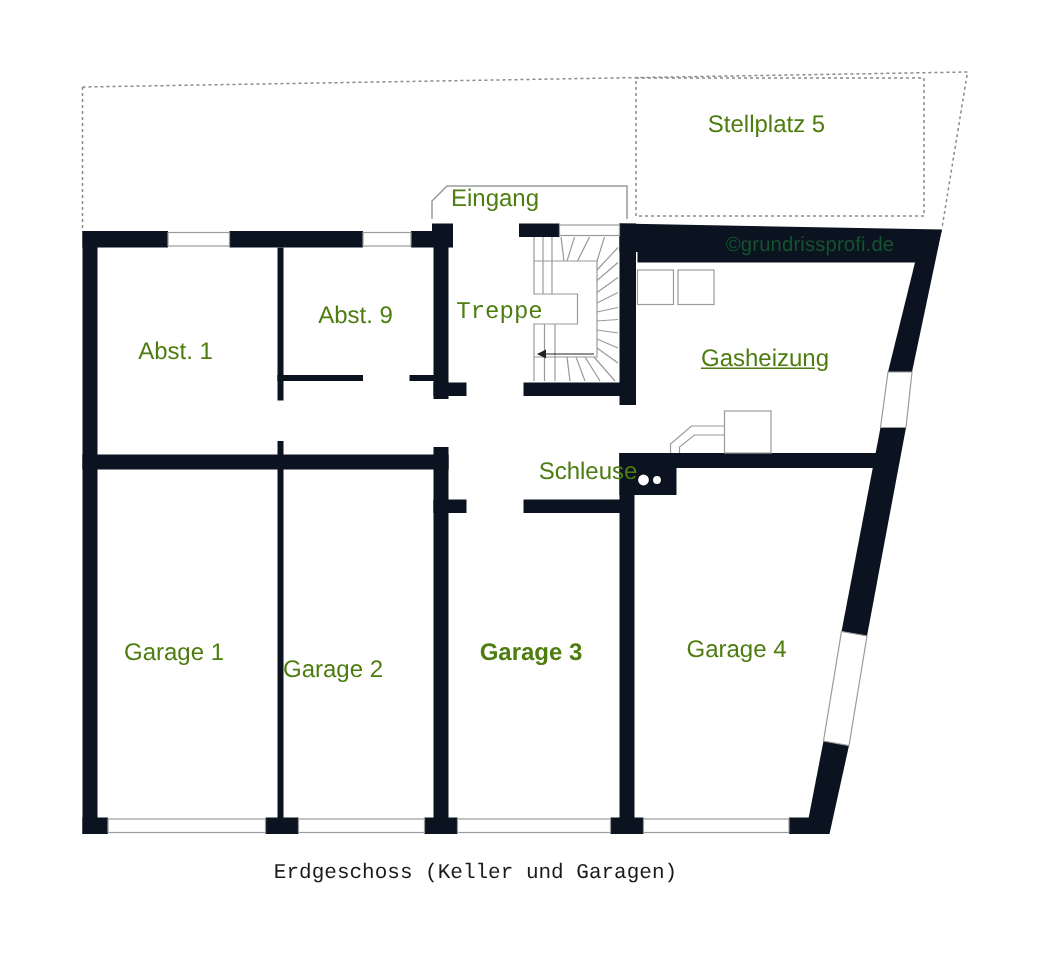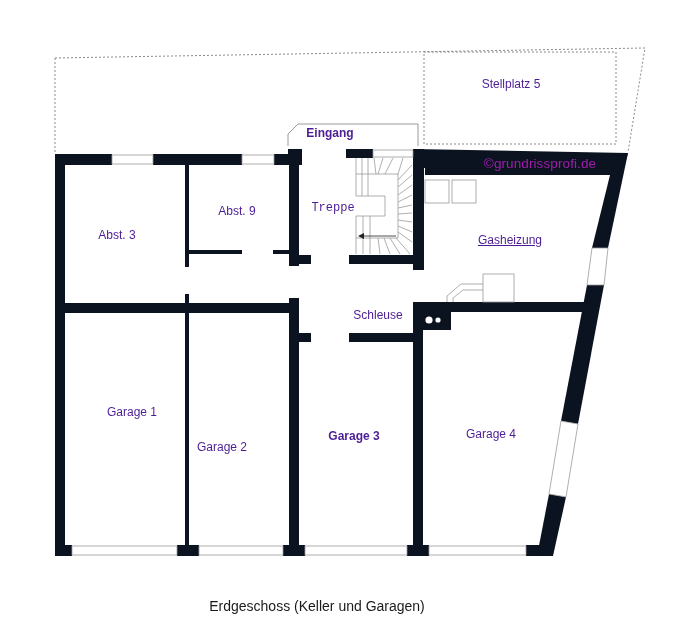--- a/index.html
+++ b/index.html
@@ -1,20 +1,20 @@
 <!DOCTYPE html>
 <html><head>
   <meta charset="utf-8">
   <style>
     html, body { margin: 0; padding: 0; background: #ffffff; }
     body { width: 694px; height: 638px; position: relative; overflow: hidden; font-family: "Liberation Sans", "DejaVu Sans", sans-serif; }
     svg.plan { position: absolute; left: 0; top: 0; }
-    .room-label { position: absolute; font-size: 12px; color: #4c1d95; white-space: nowrap; transform: translate(-50%, -50%); }
-    .watermark { position: absolute; font-size: 13.5px; color: #a21caf; white-space: nowrap; transform: translate(-50%, -50%); letter-spacing: 0.1px; }
-    .caption { position: absolute; left: 0; width: 634px; top: 598px; text-align: center; font-size: 14px; color: #1a1a1a; }
+    .room-label { position: absolute; font-size: 16px; color: #4d7c0f; white-space: nowrap; transform: translate(-50%, -50%); }
+    .watermark { position: absolute; font-size: 13.5px; color: #14532d; white-space: nowrap; transform: translate(-50%, -50%); letter-spacing: 0.1px; }
+    .caption { position: absolute; left: 0; width: 634px; top: 574px; text-align: center; font-size: 14px; color: #1a1a1a; font-family: Liberation Mono, monospace; }
   </style>
 </head>
 <body>
 
 <svg class="plan" width="694" height="638" viewBox="0 0 694 638" xmlns="http://www.w3.org/2000/svg">
 
   <g fill="none" stroke="#8a8a8a" stroke-width="1" stroke-dasharray="2,2">
     <path d="M55 58 L645 48 L628 152"></path>
     <path d="M55 58 L55 152"></path>
   </g>
@@ -119,25 +119,25 @@
     <rect x="483" y="274" width="31" height="28"></rect>
     <path d="M447 302 L447 296 L461 284 L483 284"></path>
     <path d="M453 302 L453 298 L463 290 L483 290"></path>
   </g>
 
   <circle cx="429" cy="320" r="3.6" fill="#ffffff"></circle>
   <circle cx="438" cy="320" r="2.6" fill="#ffffff"></circle>
 </svg>
 
 <span class="room-label" style="left:511px; top:84px;">Stellplatz 5</span>
-<span class="room-label" style="left:330px; top:133px;font-weight:bold;">Eingang</span>
+<span class="room-label" style="left:330px; top:133px;">Eingang</span>
 <span class="watermark" style="left:540px; top:163px;">©grundrissprofi.de</span>
 <span class="room-label" style="left:333px; top:208px;font-family:Liberation Mono, monospace;">Treppe</span>
-<span class="room-label" style="left:117px; top:235px;">Abst. 3</span>
+<span class="room-label" style="left:117px; top:235px;">Abst. 1</span>
 <span class="room-label" style="left:237px; top:211px;">Abst. 9</span>
 <span class="room-label" style="left:510px; top:240px;text-decoration:underline;">Gasheizung</span>
-<span class="room-label" style="left:378px; top:315px;">Schleuse</span>
-<span class="room-label" style="left:116px; top:412px;margin-left:16px;">Garage 1</span>
+<span class="room-label" style="left:392px; top:315px;">Schleuse</span>
+<span class="room-label" style="left:116px; top:436px;">Garage 1</span>
 <span class="room-label" style="left:222px; top:436px;margin-top:11px;">Garage 2</span>
 <span class="room-label" style="left:354px; top:436px;font-weight:bold;">Garage 3</span>
 <span class="room-label" style="left:491px; top:434px;">Garage 4</span>
 
 <div class="caption">Erdgeschoss (Keller und Garagen)</div>
 
 </body></html>

